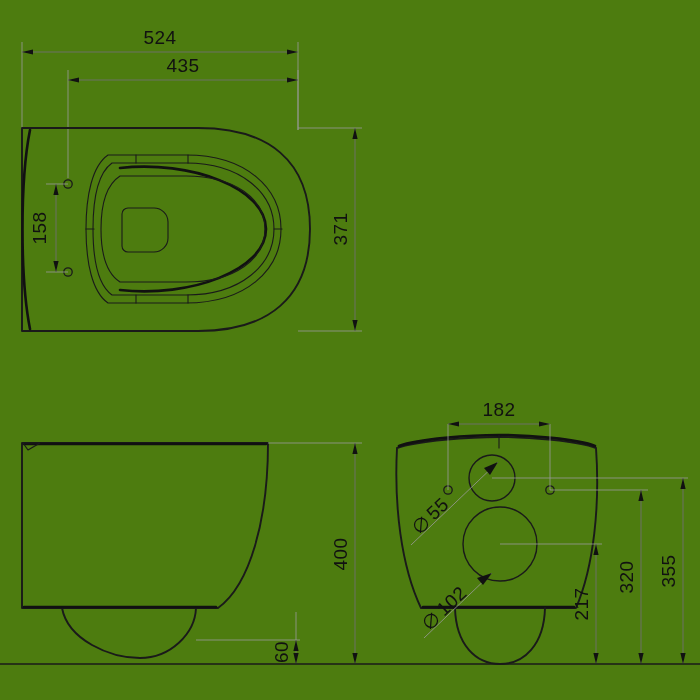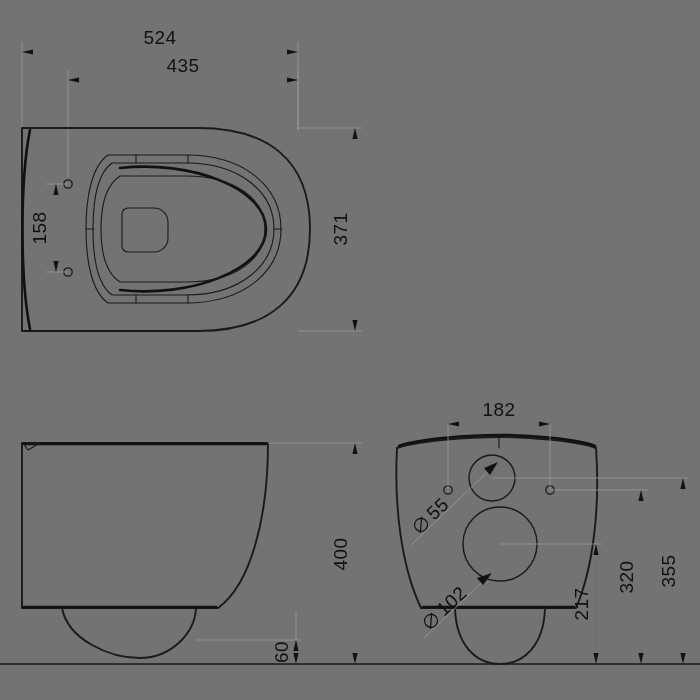--- a/index.html
+++ b/index.html
@@ -8,21 +8,21 @@
     padding: 0;
     background: #ffffff;
   }
   body {
     font-family: "Liberation Sans", sans-serif;
   }
   #sheet {
     position: relative;
     width: 700px;
     height: 700px;
-    background: #737373;
+    background: #4d7c0f;
     overflow: hidden;
   }
   #sheet svg {
     display: block;
     width: 700px;
     height: 700px;
   }
   .outline {
     fill: none;
     stroke: #1a1a1a;

